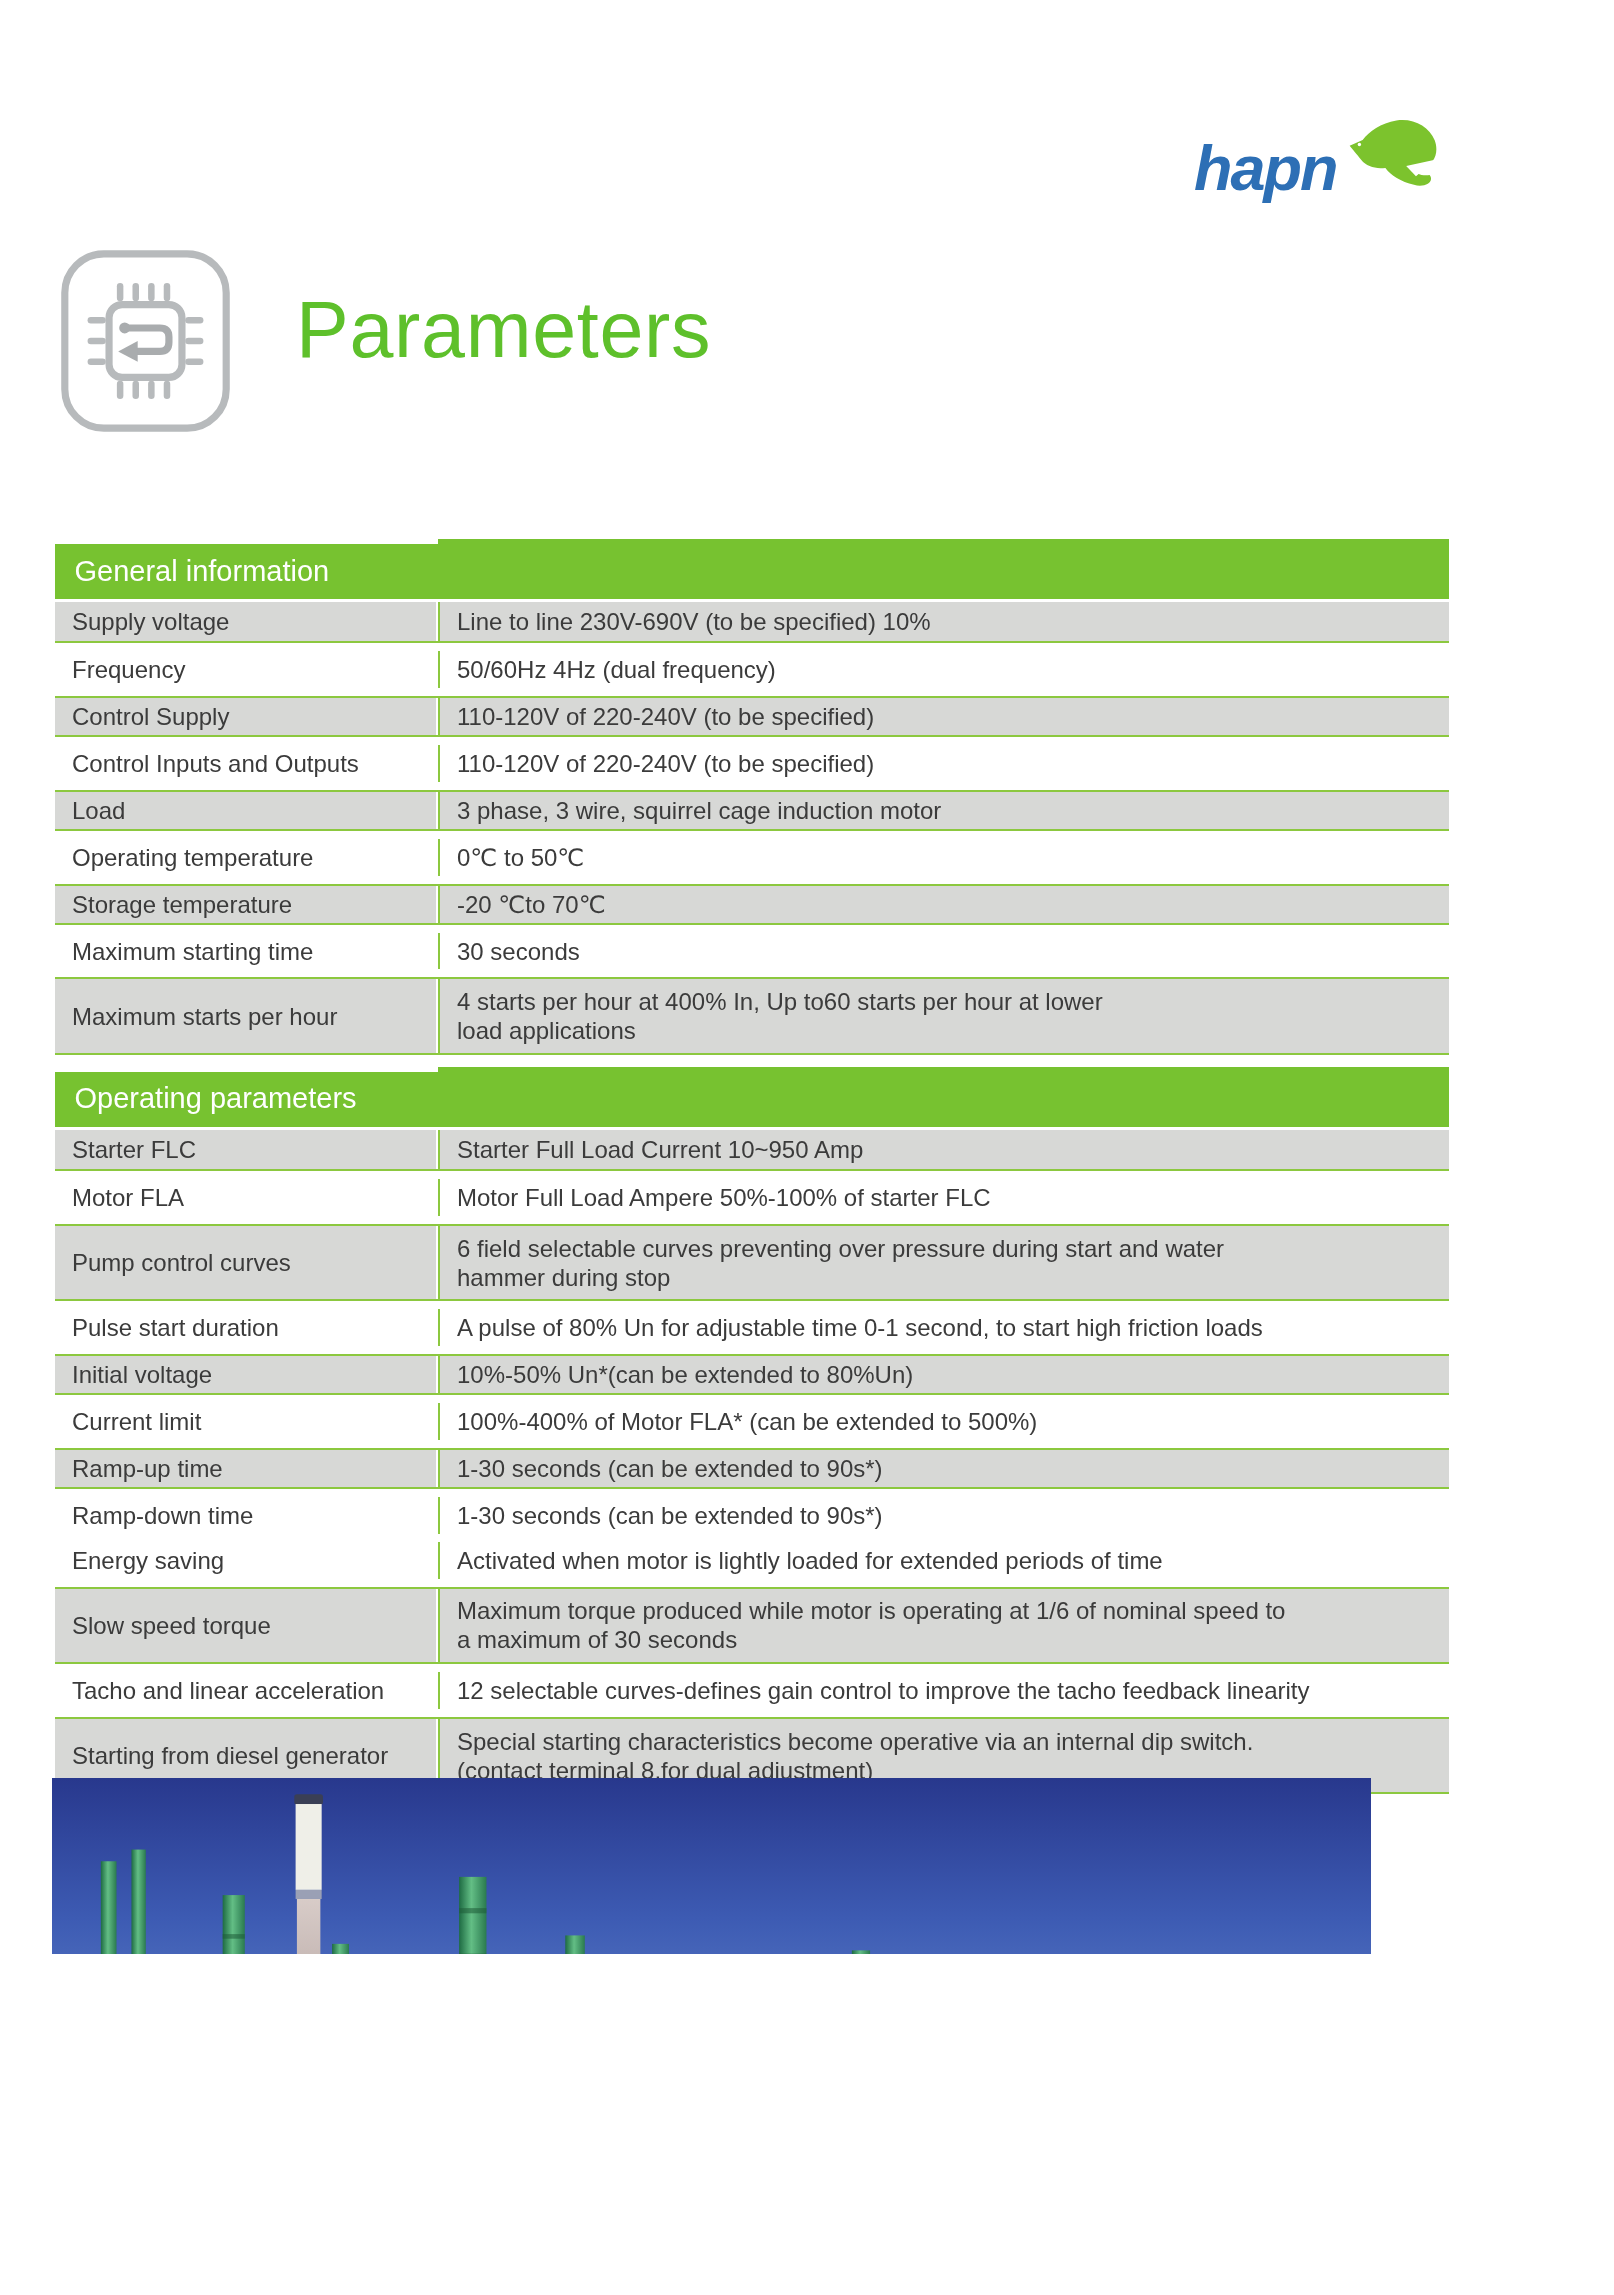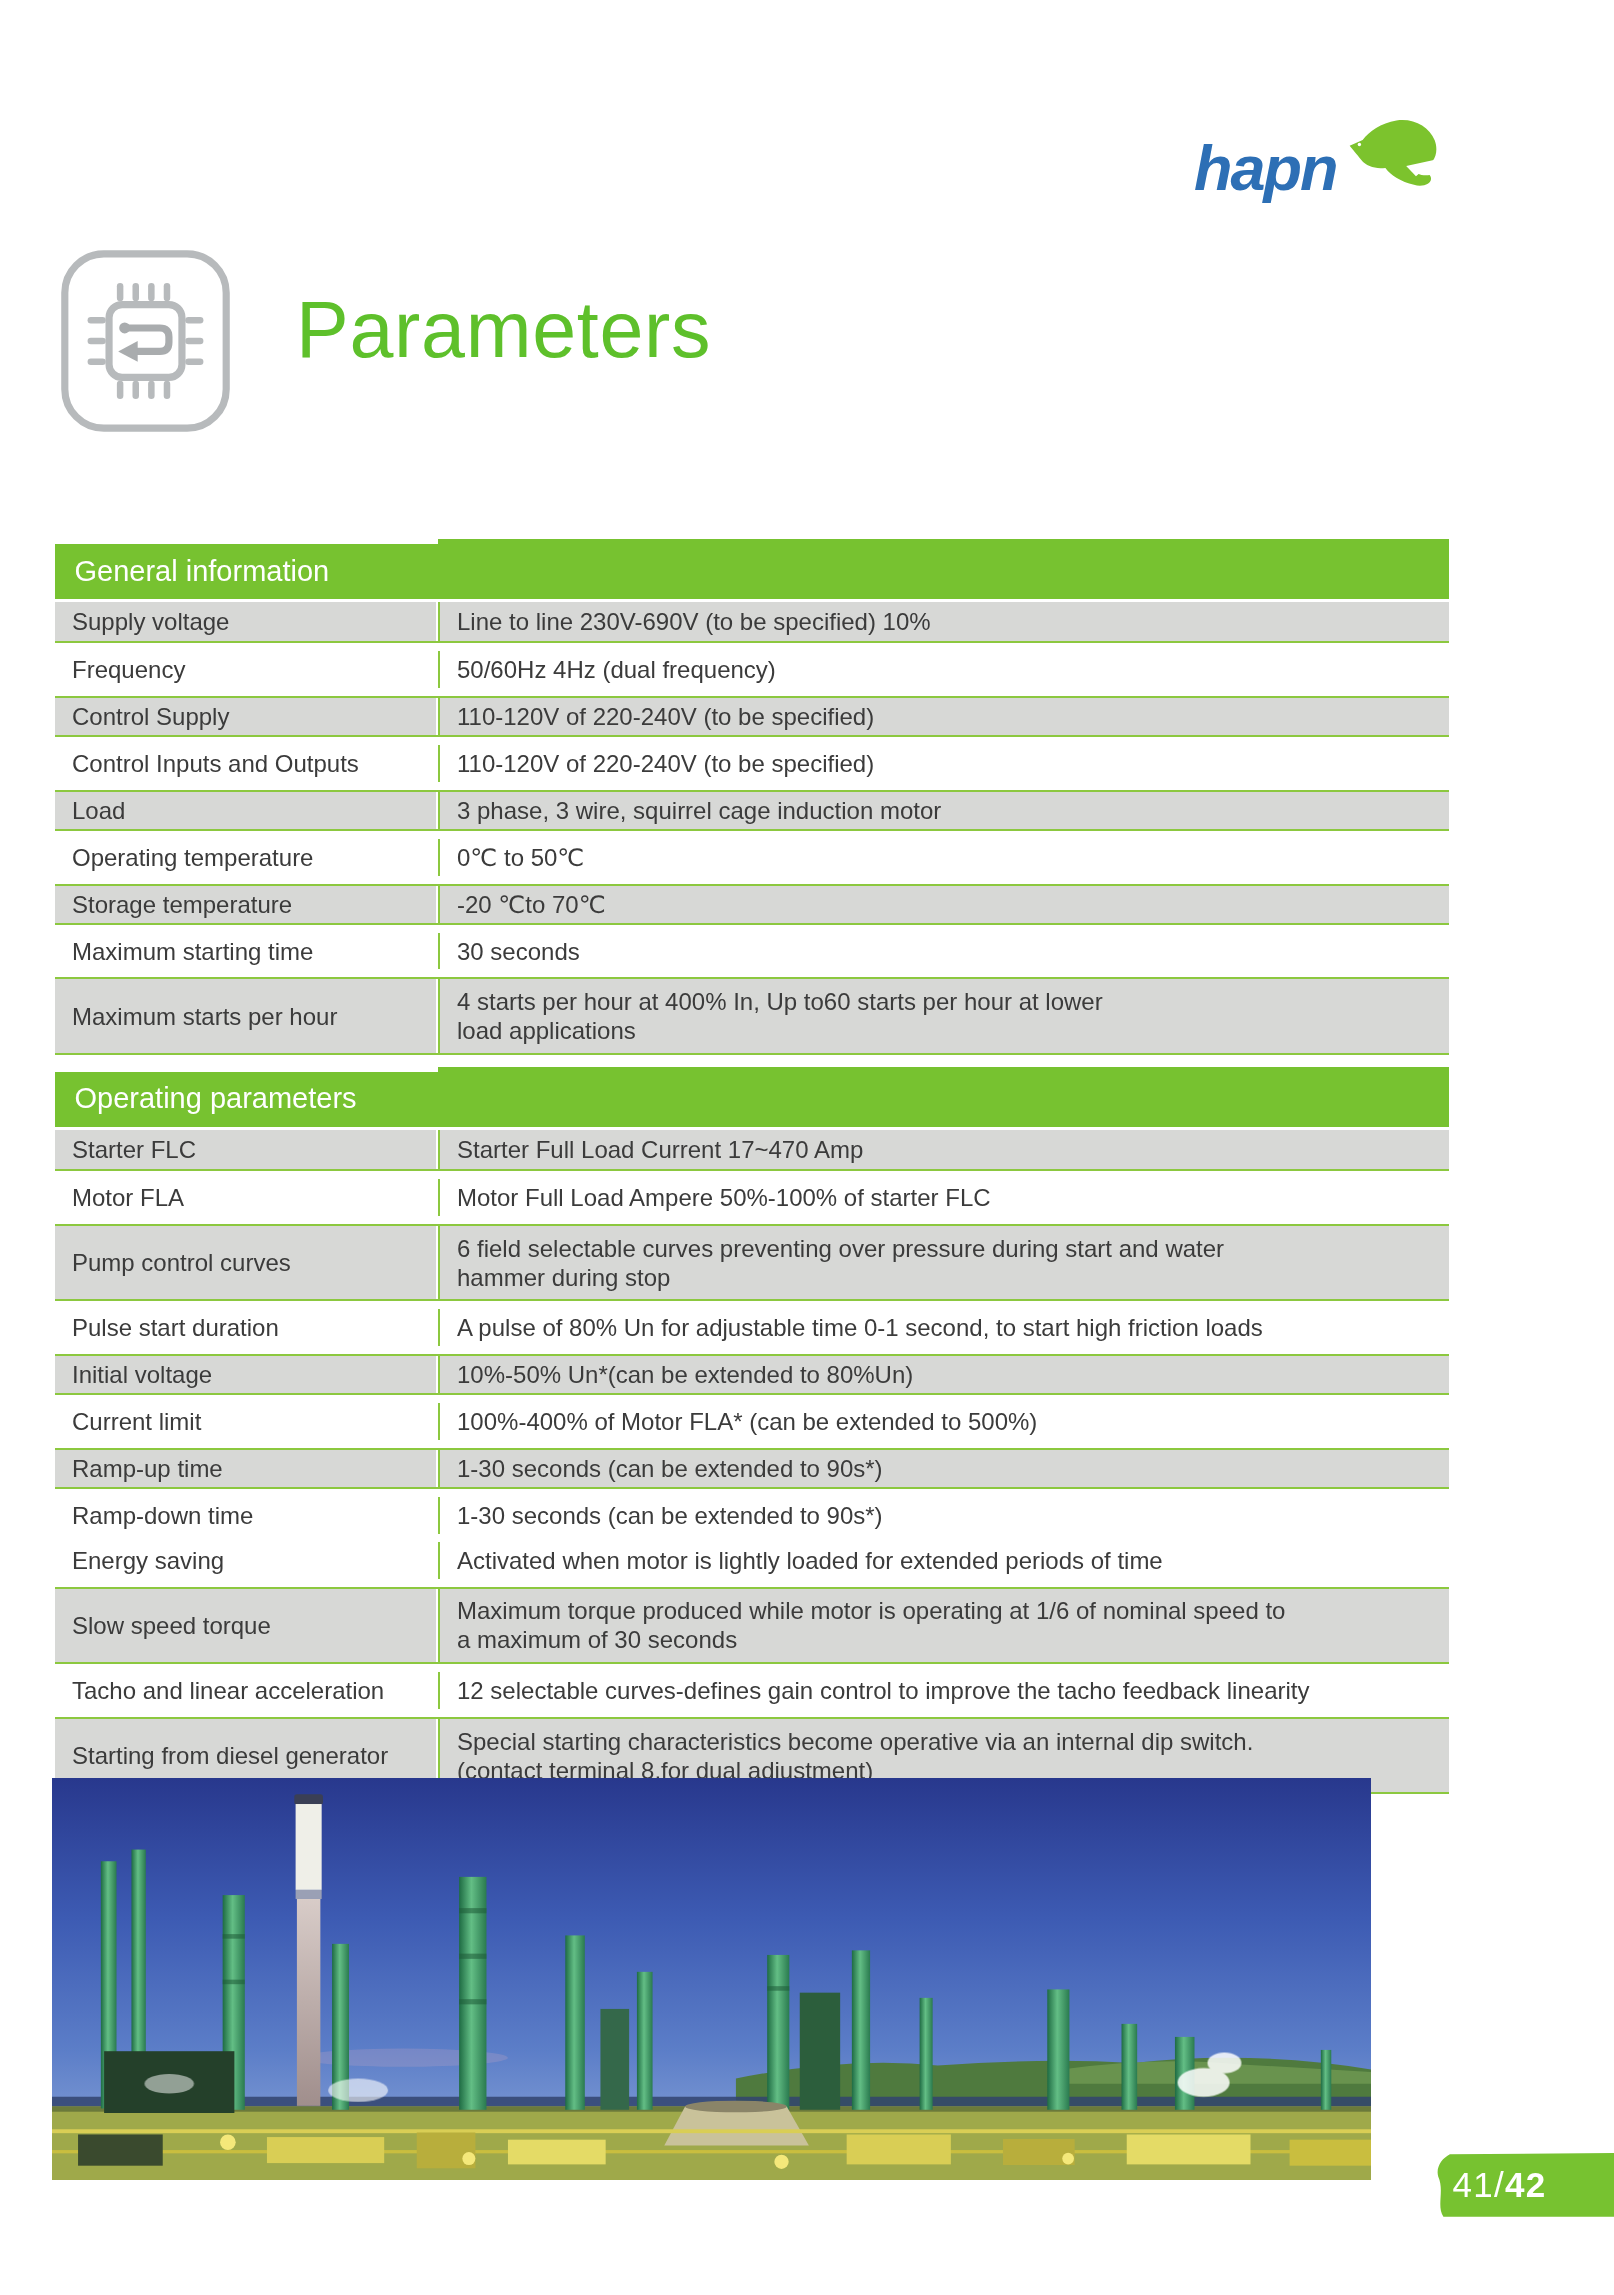--- a/index.html
+++ b/index.html
@@ -2,21 +2,21 @@
 <html style="--accent: #77C230; --border-green: #8CC83F; --row-gray: #D7D8D6; --logo-blue: #2D6FB5; --title-green: #5EC02B; --text: #3B3B3B;font-size:10.4px"><head>
 <meta charset="utf-8">
 <style>
   :root{
     --accent:#77C230; --border-green:#8CC83F; --row-gray:#D7D8D6;
     --logo-blue:#2D6FB5; --title-green:#5EC02B; --text:#3B3B3B;
   }
   *{margin:0;padding:0;box-sizing:border-box}
   html,body{background:#fff}
   body{font-family:"Liberation Sans","DejaVu Sans",sans-serif;color:var(--text)}
-  .page{position:relative;width:1615px;height:2295px;background:#fff;overflow:hidden}
+  .page{position:relative;width:1615px;height:1954px;background:#fff;overflow:hidden}
 
   
   .logo{position:absolute;left:1194px;top:134px;display:flex;align-items:flex-start}
   .logo-text{font-style:italic;font-weight:bold;font-size:63px;line-height:1.1;color:var(--logo-blue);letter-spacing:-2px}
   .logo-dove{width:98px;height:78px;margin-left:2.6px;margin-top:-22px}
 
   
   .chip-box{position:absolute;left:57px;top:247px;width:177px;height:188px}
   .page-title{position:absolute;left:296px;top:285px;font-size:79px;font-weight:400;color:var(--title-green);letter-spacing:0.7px;line-height:1.15}
 
@@ -128,21 +128,21 @@
         <div class="row gray multi">
           <div class="cell label">Maximum starts per hour</div>
           <div class="cell value">4 starts per hour at 400% In, Up to60 starts per hour at lower
 load applications</div>
         </div>
       </section>
       <section class="sec">
         <div class="sec-head">Operating parameters</div>
         <div class="row gray">
           <div class="cell label">Starter FLC</div>
-          <div class="cell value">Starter Full Load Current 17~470 Amp</div>
+          <div class="cell value">Starter Full Load Current 10~950 Amp</div>
         </div>
         <div class="row white">
           <div class="cell label">Motor FLA</div>
           <div class="cell value">Motor Full Load Ampere 50%-100% of starter FLC</div>
         </div>
         <div class="row gray multi">
           <div class="cell label">Pump control curves</div>
           <div class="cell value">6 field selectable curves preventing over pressure during start and water
 hammer during stop</div>
         </div>

